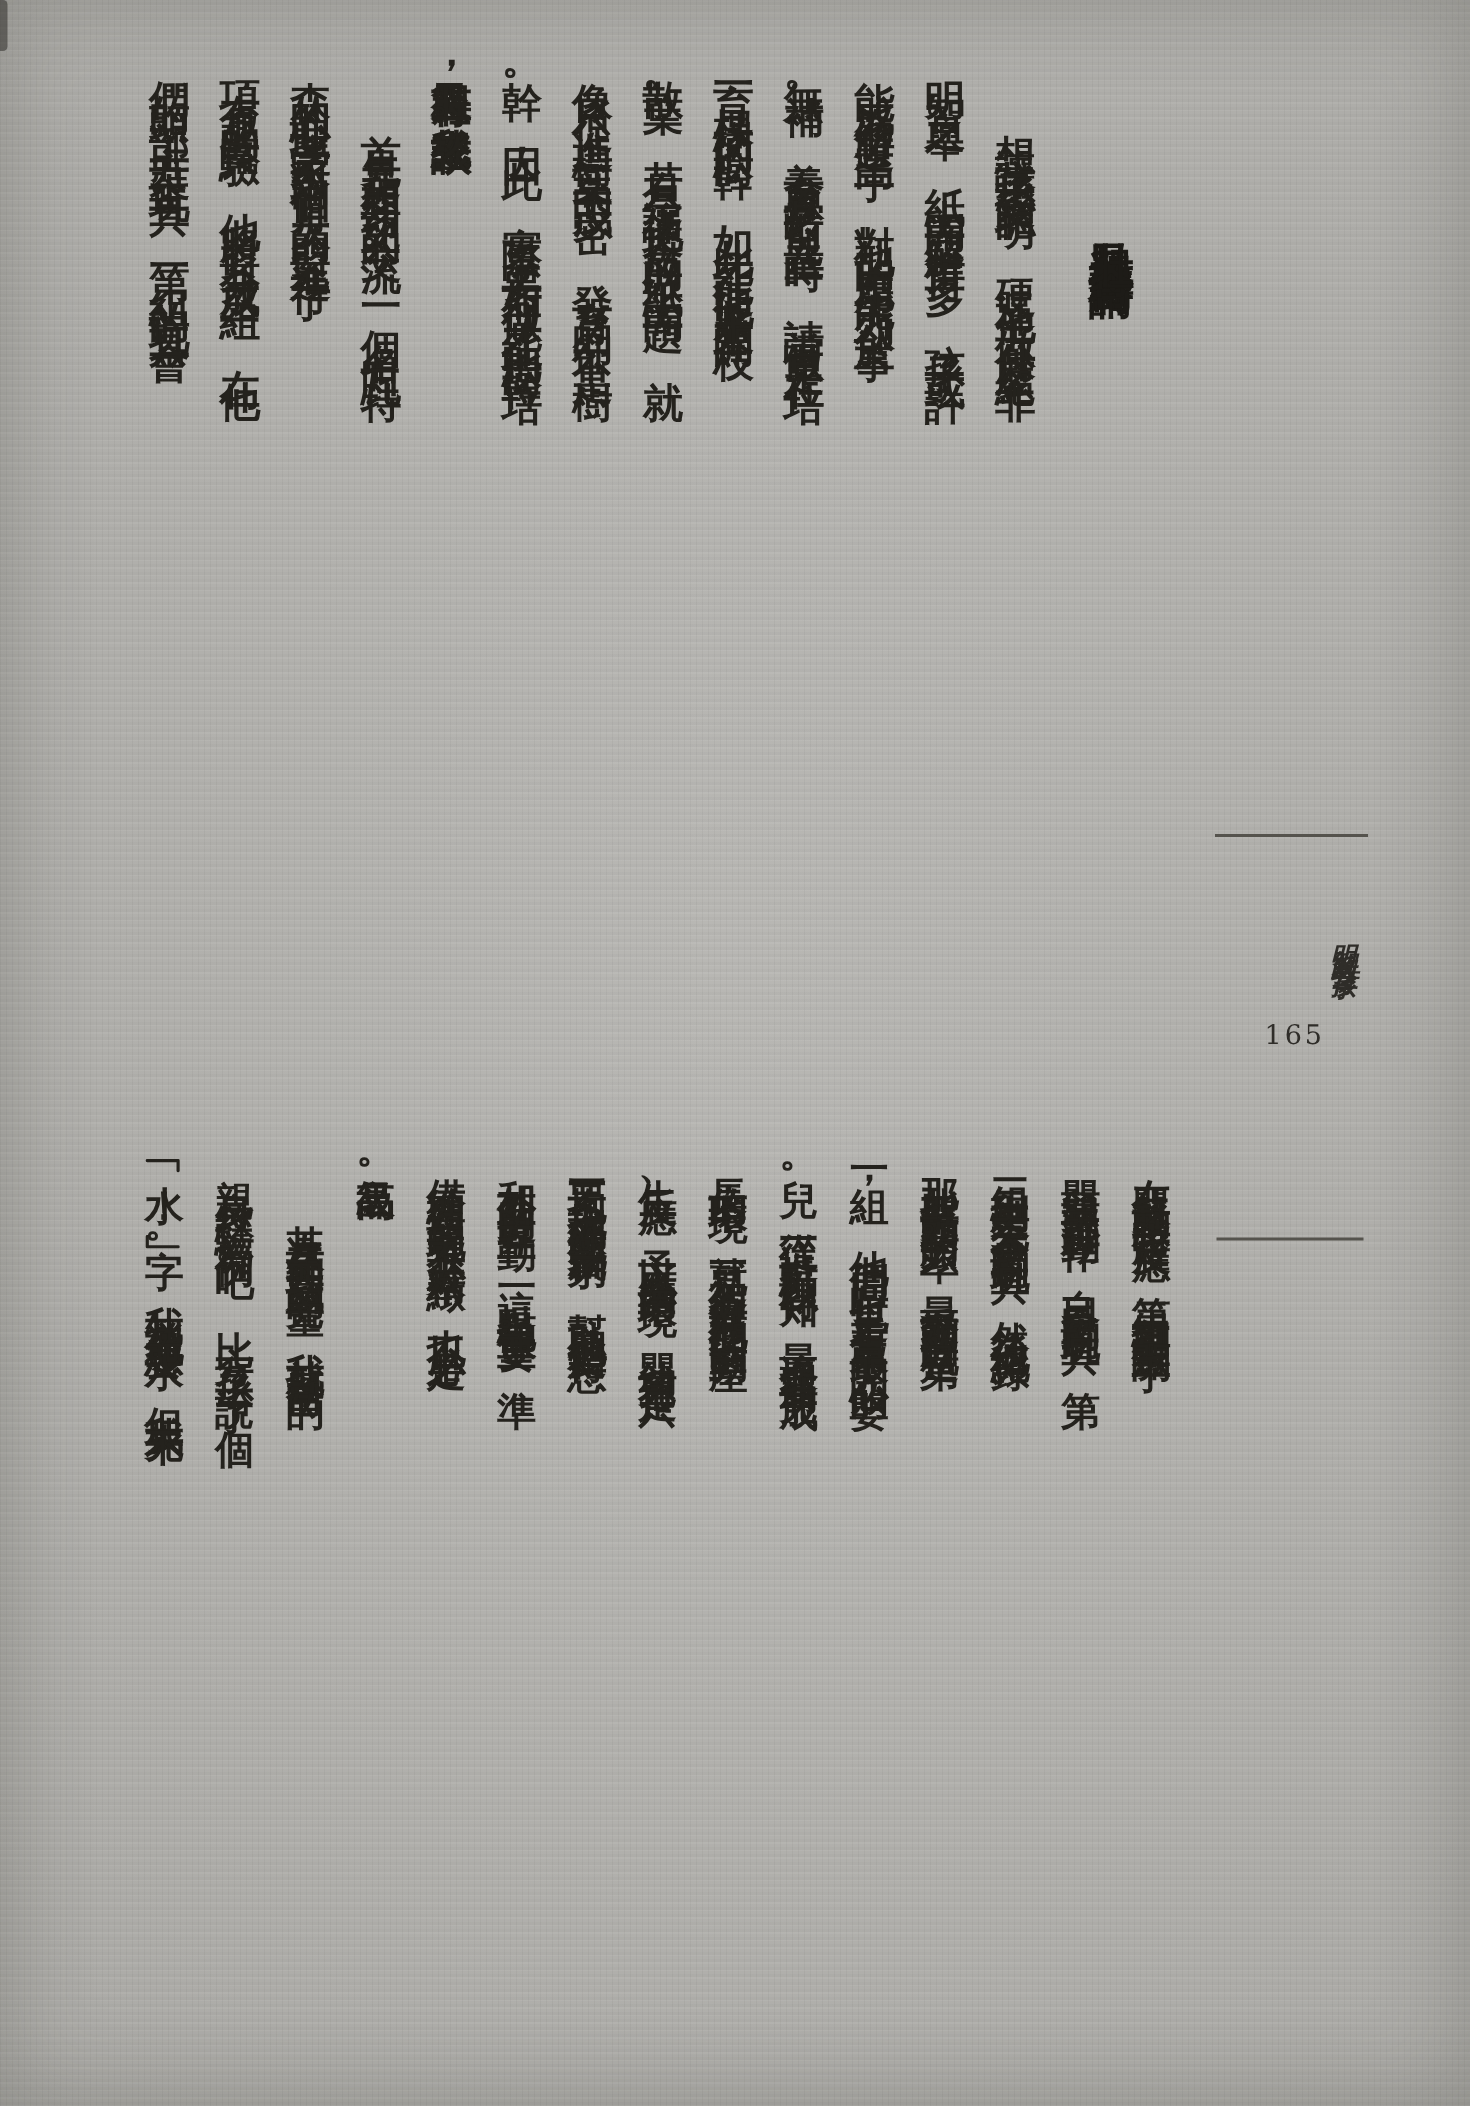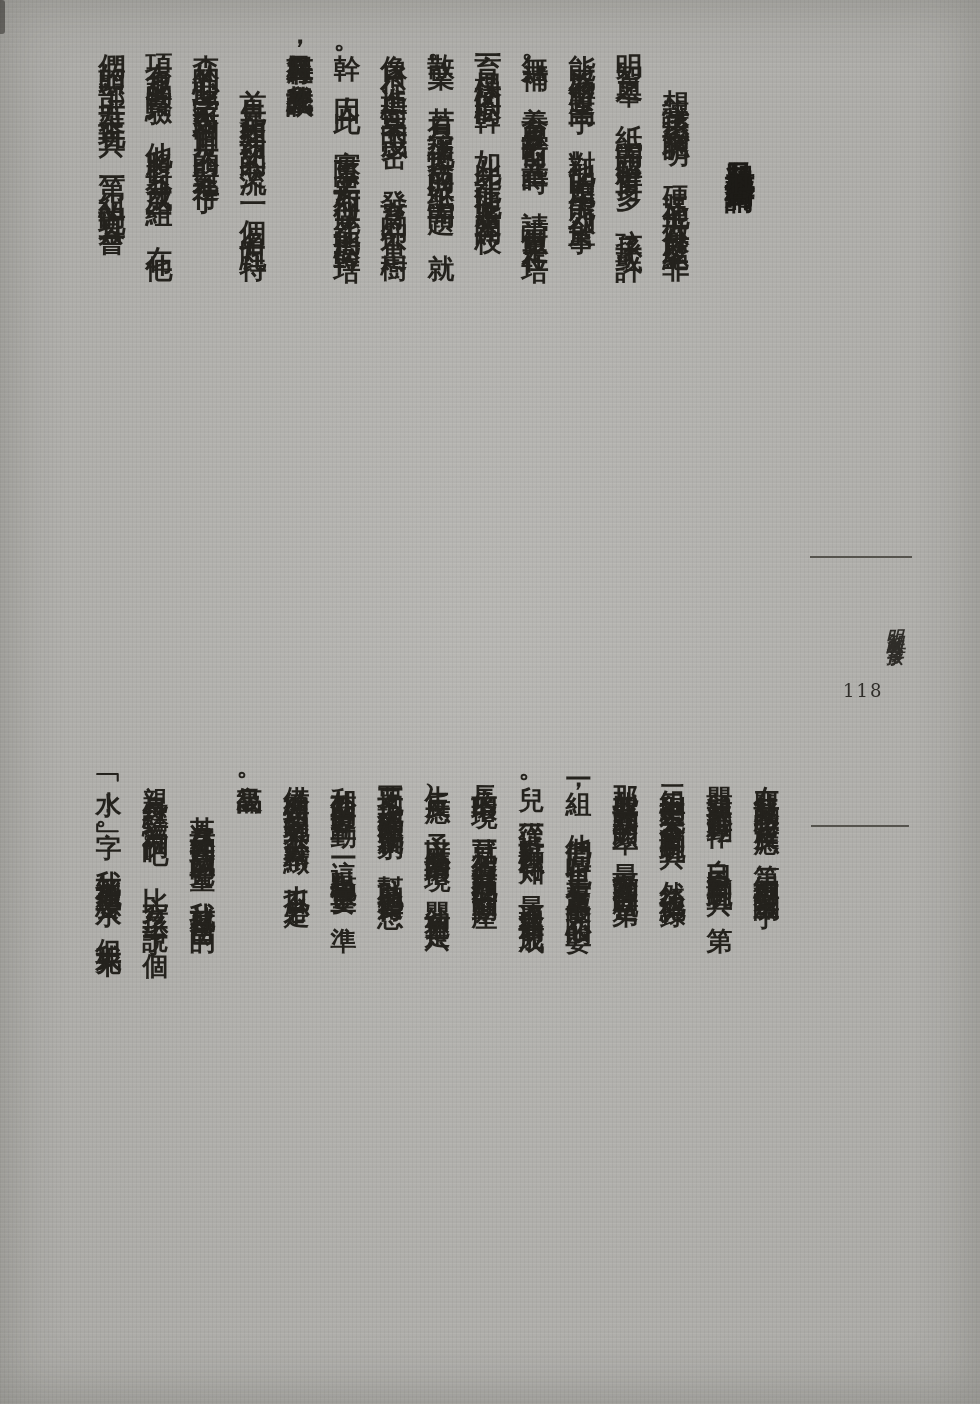--- a/index.html
+++ b/index.html
@@ -90,21 +90,21 @@
       <div class="vcol fill" style="letter-spacing: 8.58824px;">幹。因此，實際上要如何做才能把樹幹培</div>
       <div class="vcol">育得又粗又壯，我想先來談一談。</div>
       <div class="vcol indent fill" style="letter-spacing: 8.625px;">首先是和嬰幼兒的交流。一個名叫瓦特</div>
       <div class="vcol fill" style="letter-spacing: 8.58824px;">森的心理學家對兩個月大的嬰兒進行了一</div>
       <div class="vcol fill" style="letter-spacing: 8.58824px;">項有趣的實驗。他將嬰兒分成三組，在他</div>
       <div class="vcol fill" style="letter-spacing: 8.58824px;">們的頭部上方裝上玩具。第一組的玩具會</div>
     </div>
 
   <div class="rule" id="rule-top"></div>
   <div class="running-header">明智的教育孩子</div>
-  <div class="page-number">118</div>
+  <div class="page-number">165</div>
   <div class="rule" id="rule-bottom"></div>
 
   <div class="vblock" id="bottom-block">
       <div class="vcol fill" style="letter-spacing: 5.29412px;">在嬰兒動臉時起反應，第二組則是無關乎</div>
       <div class="vcol fill" style="letter-spacing: 5.29412px;">嬰兒頭部是否動作，自己會動的玩具，第</div>
       <div class="vcol fill" style="letter-spacing: 5.29412px;">三組則是完全不會動的玩具。然後他紀錄</div>
       <div class="vcol fill" style="letter-spacing: 5.29412px;">那些嬰兒動頭的頻率。最愛動頭的就是第</div>
       <div class="vcol fill" style="letter-spacing: 7.25px;">一組，他們同時也是看起來最開心的嬰</div>
       <div class="vcol fill" style="letter-spacing: 5.29412px;">兒。從這一點可以得知，最適合嬰幼兒成</div>
       <div class="vcol fill" style="letter-spacing: 5.29412px;">長的環境，就是一個會針對他們的活動產</div>

